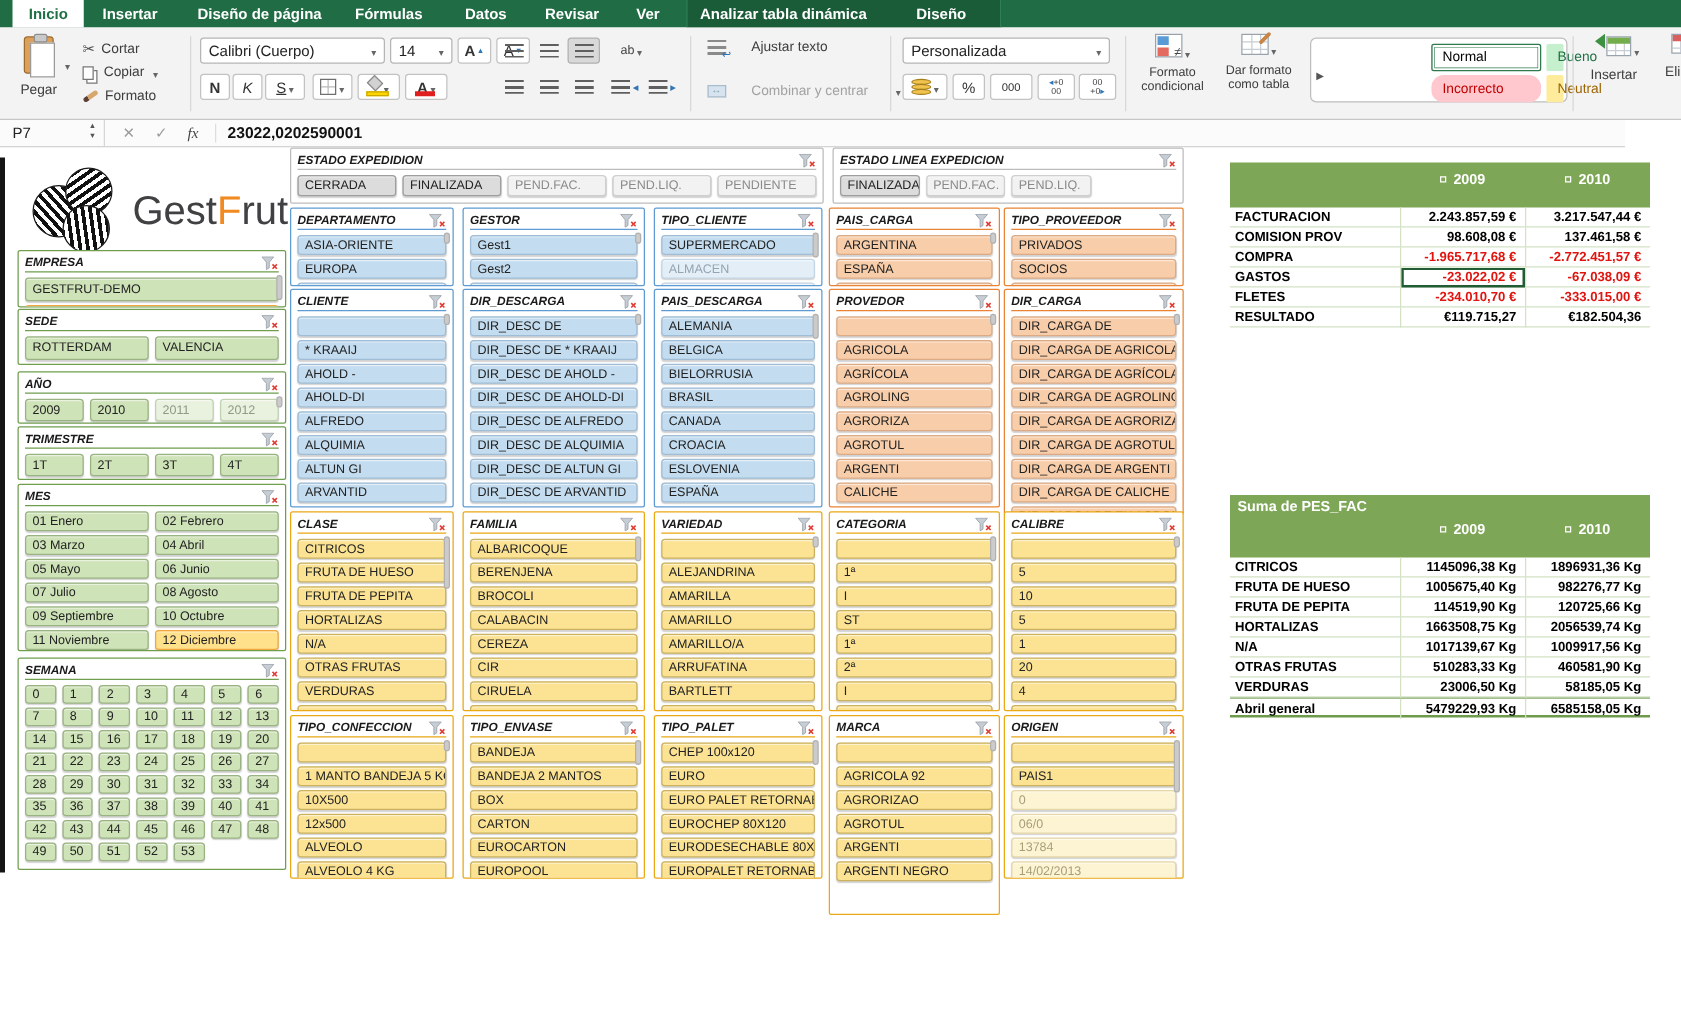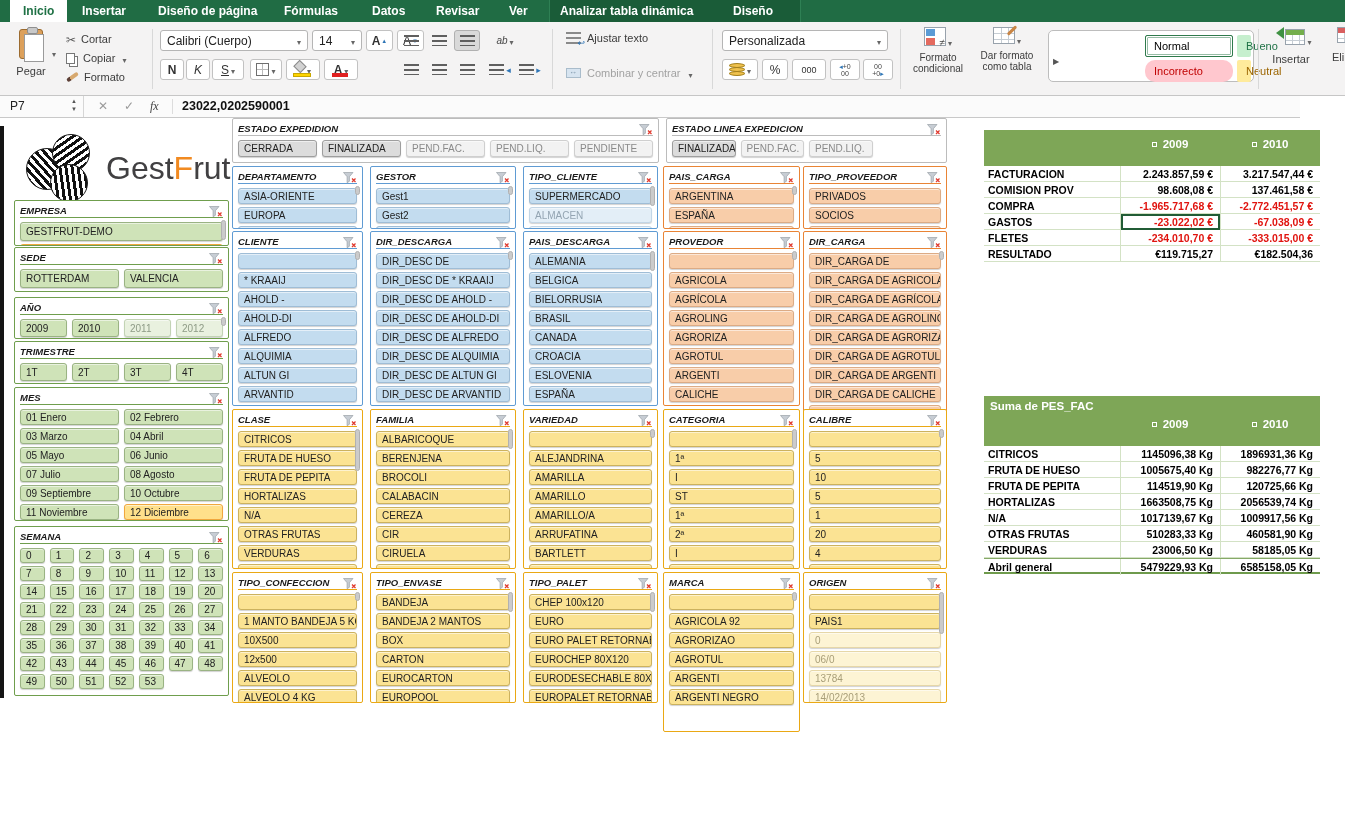--- a/index.html
+++ b/index.html
@@ -52,24 +52,24 @@
                background:linear-gradient(#b9b9b9,#b9b9b9) center/100% 1px no-repeat,
                           linear-gradient(#b9b9b9,#b9b9b9) center/1px 100% no-repeat,#fff; }
   .ic-fill { position:relative; width:10px; height:9px; background:#d2d2d2; border:1px solid #8a8a8a;
              transform:rotate(45deg); margin-bottom:6px; }
   .fill-bar { position:absolute; left:6px; bottom:2px; width:18px; height:4px; background:#ffd400; border:1px solid #c9a800; }
   .ic-A { font-size:12px; font-weight:bold; color:#333; line-height:12px; }
   .a-bar { position:absolute; left:7px; bottom:2px; width:16px; height:4px; background:#e02020; }
 
   .ic-al { width:15px; height:11px;
            background:repeating-linear-gradient(to bottom,#5f5f5f 0 2px,rgba(0,0,0,0) 2px 5px); }
-  .ic-ab { font-size:10px; font-style:italic; color:#444; }
+  .ic-ab { font-size:10px; color:#444; }
   .ic-indent-l::after { content:"◂"; color:#2e75b6; font-size:9px; margin-left:2px; }
   .ic-indent-r::after { content:"▸"; color:#2e75b6; font-size:9px; margin-left:2px; }
-  .wrapbtn { position:absolute; display:flex; align-items:center; gap:6px; cursor:default; }
+  .wrapbtn { position:absolute; display:flex; align-items:center; gap:20px; cursor:default; }
   .ic-wrap { position:relative; width:15px; height:12px;
              background:repeating-linear-gradient(to bottom,#8a8a8a 0 2px,rgba(0,0,0,0) 2px 5px); }
   .ic-wrap::after { content:"↩"; position:absolute; right:-4px; bottom:-4px; color:#2e75b6; font-size:9px; }
   .merge { color:#a2a2a2; }
   .ic-merge { width:15px; height:10px; background:#d7e4f0; border:1px solid #a9bccb; position:relative; }
   .ic-merge::after { content:"↔"; position:absolute; left:2px; top:-2px; font-size:8px; color:#7e97ab; }
 
   .ic-coins { position:relative; width:16px; height:5px; border-radius:50%;
               background:#f0c24e; border:1px solid #a5801c; margin-top:8px;
               box-shadow:0 -4px 0 -1px #f0c24e, 0 -4px 0 0 #a5801c, 0 -8px 0 -1px #f0c24e, 0 -8px 0 0 #a5801c; }

